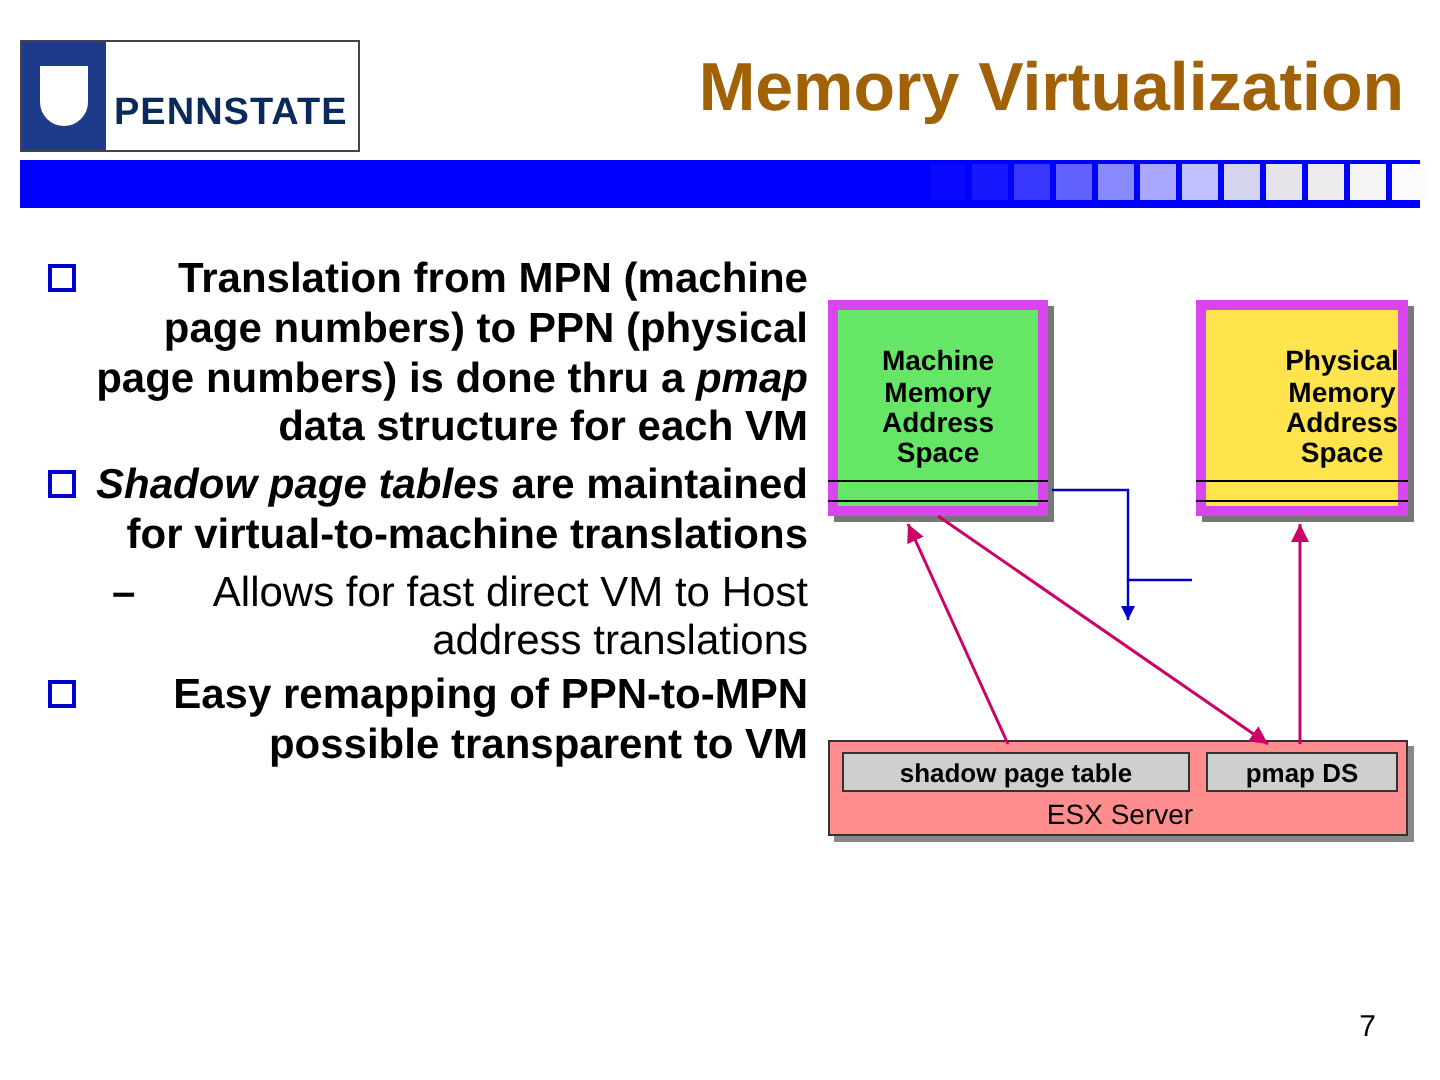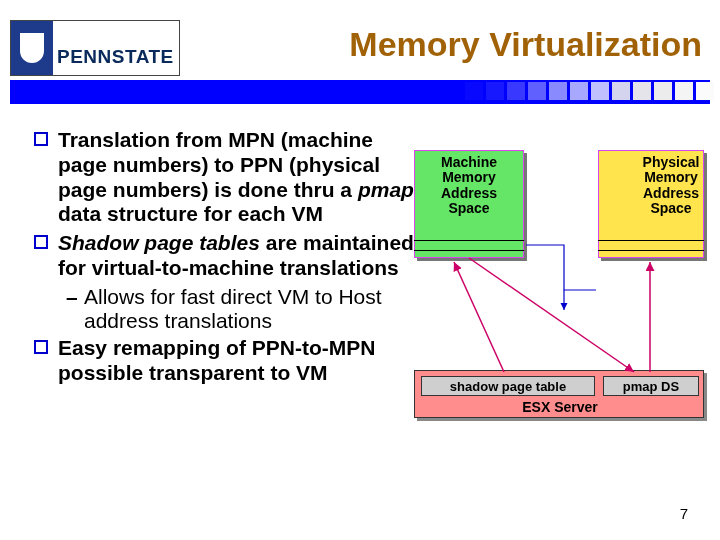--- a/index.html
+++ b/index.html
@@ -19,45 +19,45 @@
   .band { position: absolute; left: 10px; top: 80px; width: 700px; height: 24px; background: #0000ff; }
   .squares { position: absolute; right: 0; top: 82px; height: 18px; display:flex; gap: 3px; align-items:center; padding-right:6px; }
   .sq { width: 18px; height: 18px; }
   
   .sA { background:#0808ff; } .sB { background:#1818ff; } .sC { background:#3838ff; }
   .sD { background:#6060ff; } .sE { background:#8a8aff; } .sF { background:#a8a8ff; }
   .sG { background:#c0c0ff; } .sH { background:#d4d4ef; } .sI { background:#e4e4ea; }
   .sJ { background:#ececec; } .sK { background:#f4f4f4; } .sL { background:#fbfbfb; }
 
   
-  .content { position: absolute; left: 34px; top: 128px; width: 380px; }
+  .content { position: absolute; left: 24px; top: 128px; width: 380px; text-align: right; }
   .bullet { position: relative; padding-left: 24px; margin-bottom: 4px; }
   .bullet .bx { position: absolute; left: 0; top: 4px; width: 14px; height: 14px; border: 2px solid #0000cc; background: #fff; }
   .bullet-text { font-size: 21px; line-height: 1.18; font-weight: bold; color: #000; }
   .bullet-text .ital { font-style: italic; }
   .sub { position: relative; padding-left: 50px; margin-top: 2px; margin-bottom: 2px; }
   .sub .dash { position: absolute; left: 32px; top: 0; font-size: 21px; color:#000; font-weight:bold; }
   .sub-text { font-size: 21px; line-height: 1.18; color: #000; font-weight: normal; }
 
   
   .diagram { position: absolute; left: 414px; top: 150px; width: 294px; height: 280px; }
-  .dbox { position: absolute; border: 1px solid #d946ef; font-size: 14px; font-weight: bold; text-align: center; display:flex; justify-content:center; line-height:1.1; }
+  .dbox { position: absolute; border: 5px solid #d946ef; font-size: 14px; font-weight: bold; text-align: center; display:flex; align-items:center; justify-content:center; line-height:1.1; }
   .mmas { left: 0; top: 0; width: 110px; height: 108px; background: #66e666; box-shadow: 3px 3px 0 #777; }
   .pmas { left: 184px; top: 0; width: 106px; height: 108px; background: #ffe44d; box-shadow: 3px 3px 0 #777; padding-left: 40px; }
   .lbl { padding: 4px 6px; }
   .hline { position:absolute; height:1px; background:#000; }
   .mmas-l1 { left:0; top: 90px; width:110px; }
   .mmas-l2 { left:0; top: 100px; width:110px; }
   .pmas-l1 { left:184px; top: 90px; width:106px; }
   .pmas-l2 { left:184px; top: 100px; width:106px; }
 
   .esx { left: 0; top: 220px; width: 290px; height: 48px; background: #ff8d8d; border:1px solid #333; position:absolute; box-shadow: 3px 3px 0 #888; }
   .esx-inner1 { position:absolute; left: 6px; top: 5px; width: 174px; height: 20px; background:#cfcfcf; border:1px solid #333; font-size:13px; font-weight:bold; text-align:center; line-height:20px; }
   .esx-inner2 { position:absolute; left: 188px; top: 5px; width: 96px; height: 20px; background:#cfcfcf; border:1px solid #333; font-size:13px; font-weight:bold; text-align:center; line-height:20px; }
-  .esx-label { position:absolute; left: 0; top: 28px; width: 290px; font-size:14px; font-weight:bold; text-align:center; }
+  .esx-label { position:absolute; left: 0; top: 28px; width: 290px; font-size:14px; font-weight:normal; text-align:center; }
 
   .arrow { position:absolute; pointer-events:none; }
 
   .page-num { position:absolute; right: 32px; bottom: 18px; font-size: 15px; color:#000; }
 </style>
 </head>
 <body>
 
 <div class="slide">
 

